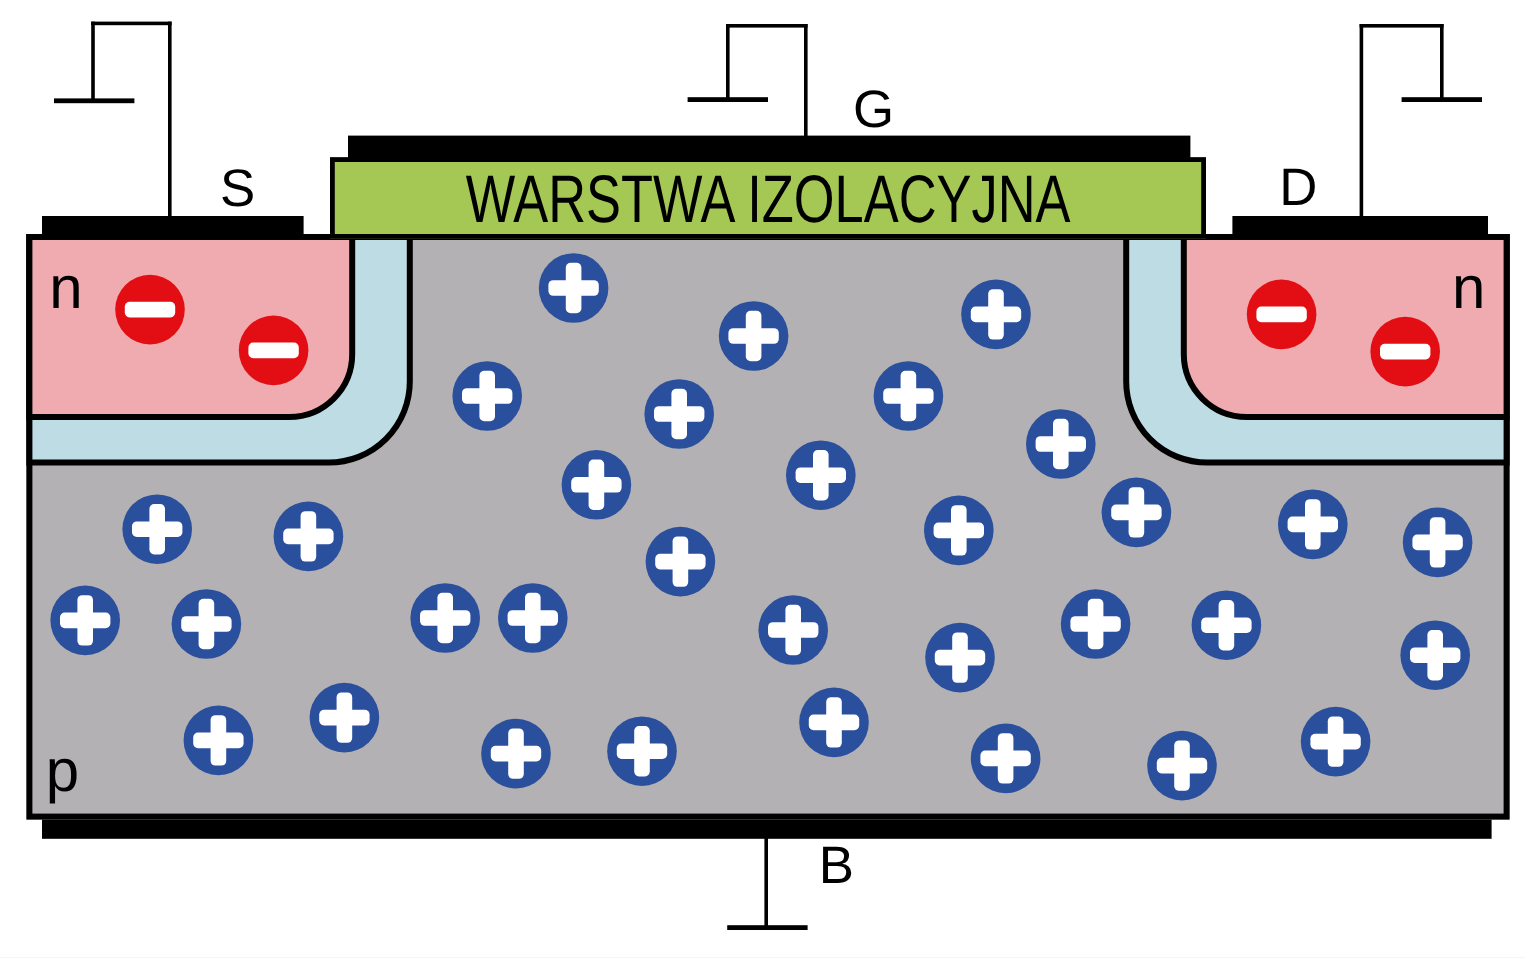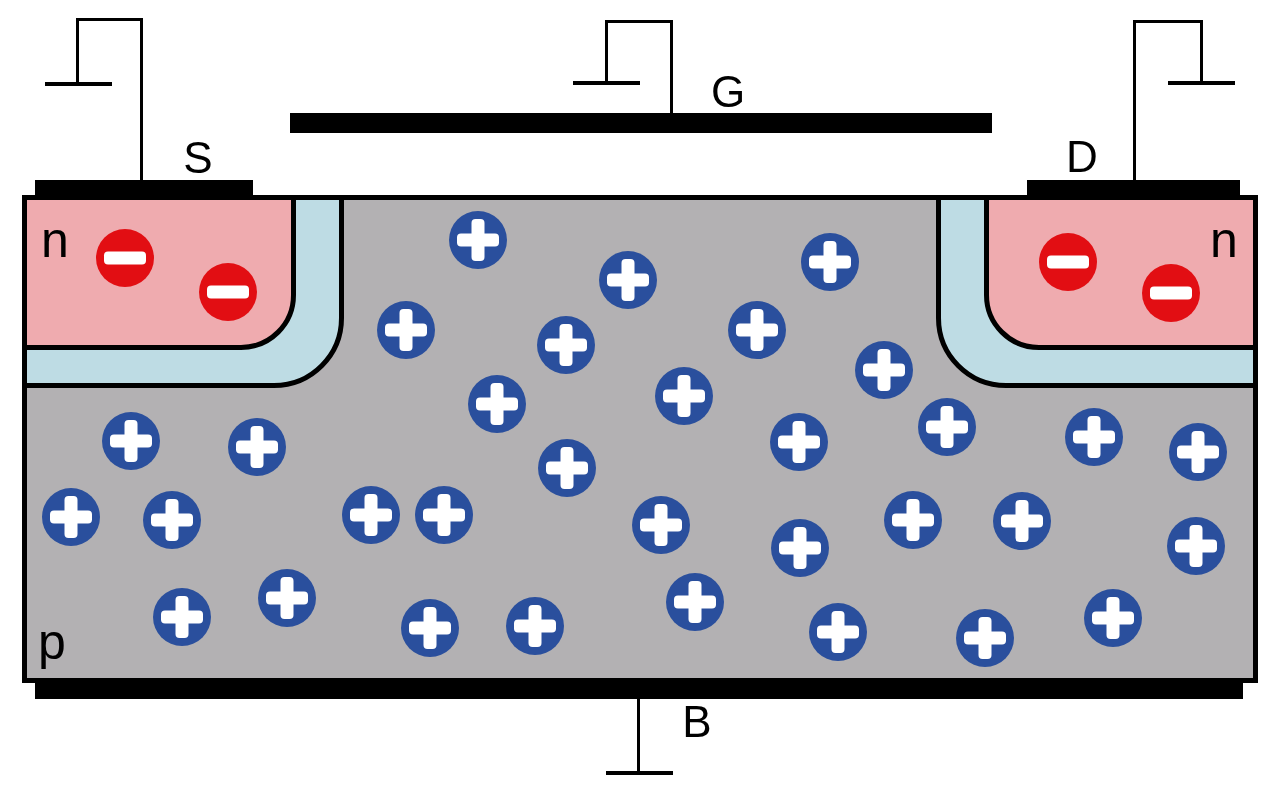--- a/index.html
+++ b/index.html
@@ -82,20 +82,23 @@
   </div>
 
   <div class="region body-region"></div>
 
   <div class="region depletion depletion-left"></div>
   <div class="region depletion depletion-right"></div>
 
   <div class="region nregion n-left"></div>
   <div class="region nregion n-right"></div>
 
+  <div class="insulator">
+    <span class="insulator-text">WARSTWA IZOLACYJNA</span>
+  </div>
 
   <div class="electrode" style="left:35px;top:180px;width:218px;height:16px;"></div>
   <div class="electrode" style="left:290px;top:113px;width:702px;height:20px;"></div>
   <div class="electrode" style="left:1027px;top:180px;width:213px;height:16px;"></div>
   <div class="electrode" style="left:35px;top:683px;width:1208px;height:16px;"></div>
 
   <div>
       <div class="carrier hole" style="left: 478px; top: 240px;"></div>
       <div class="carrier hole" style="left: 628px; top: 280px;"></div>
       <div class="carrier hole" style="left: 830px; top: 262px;"></div>

